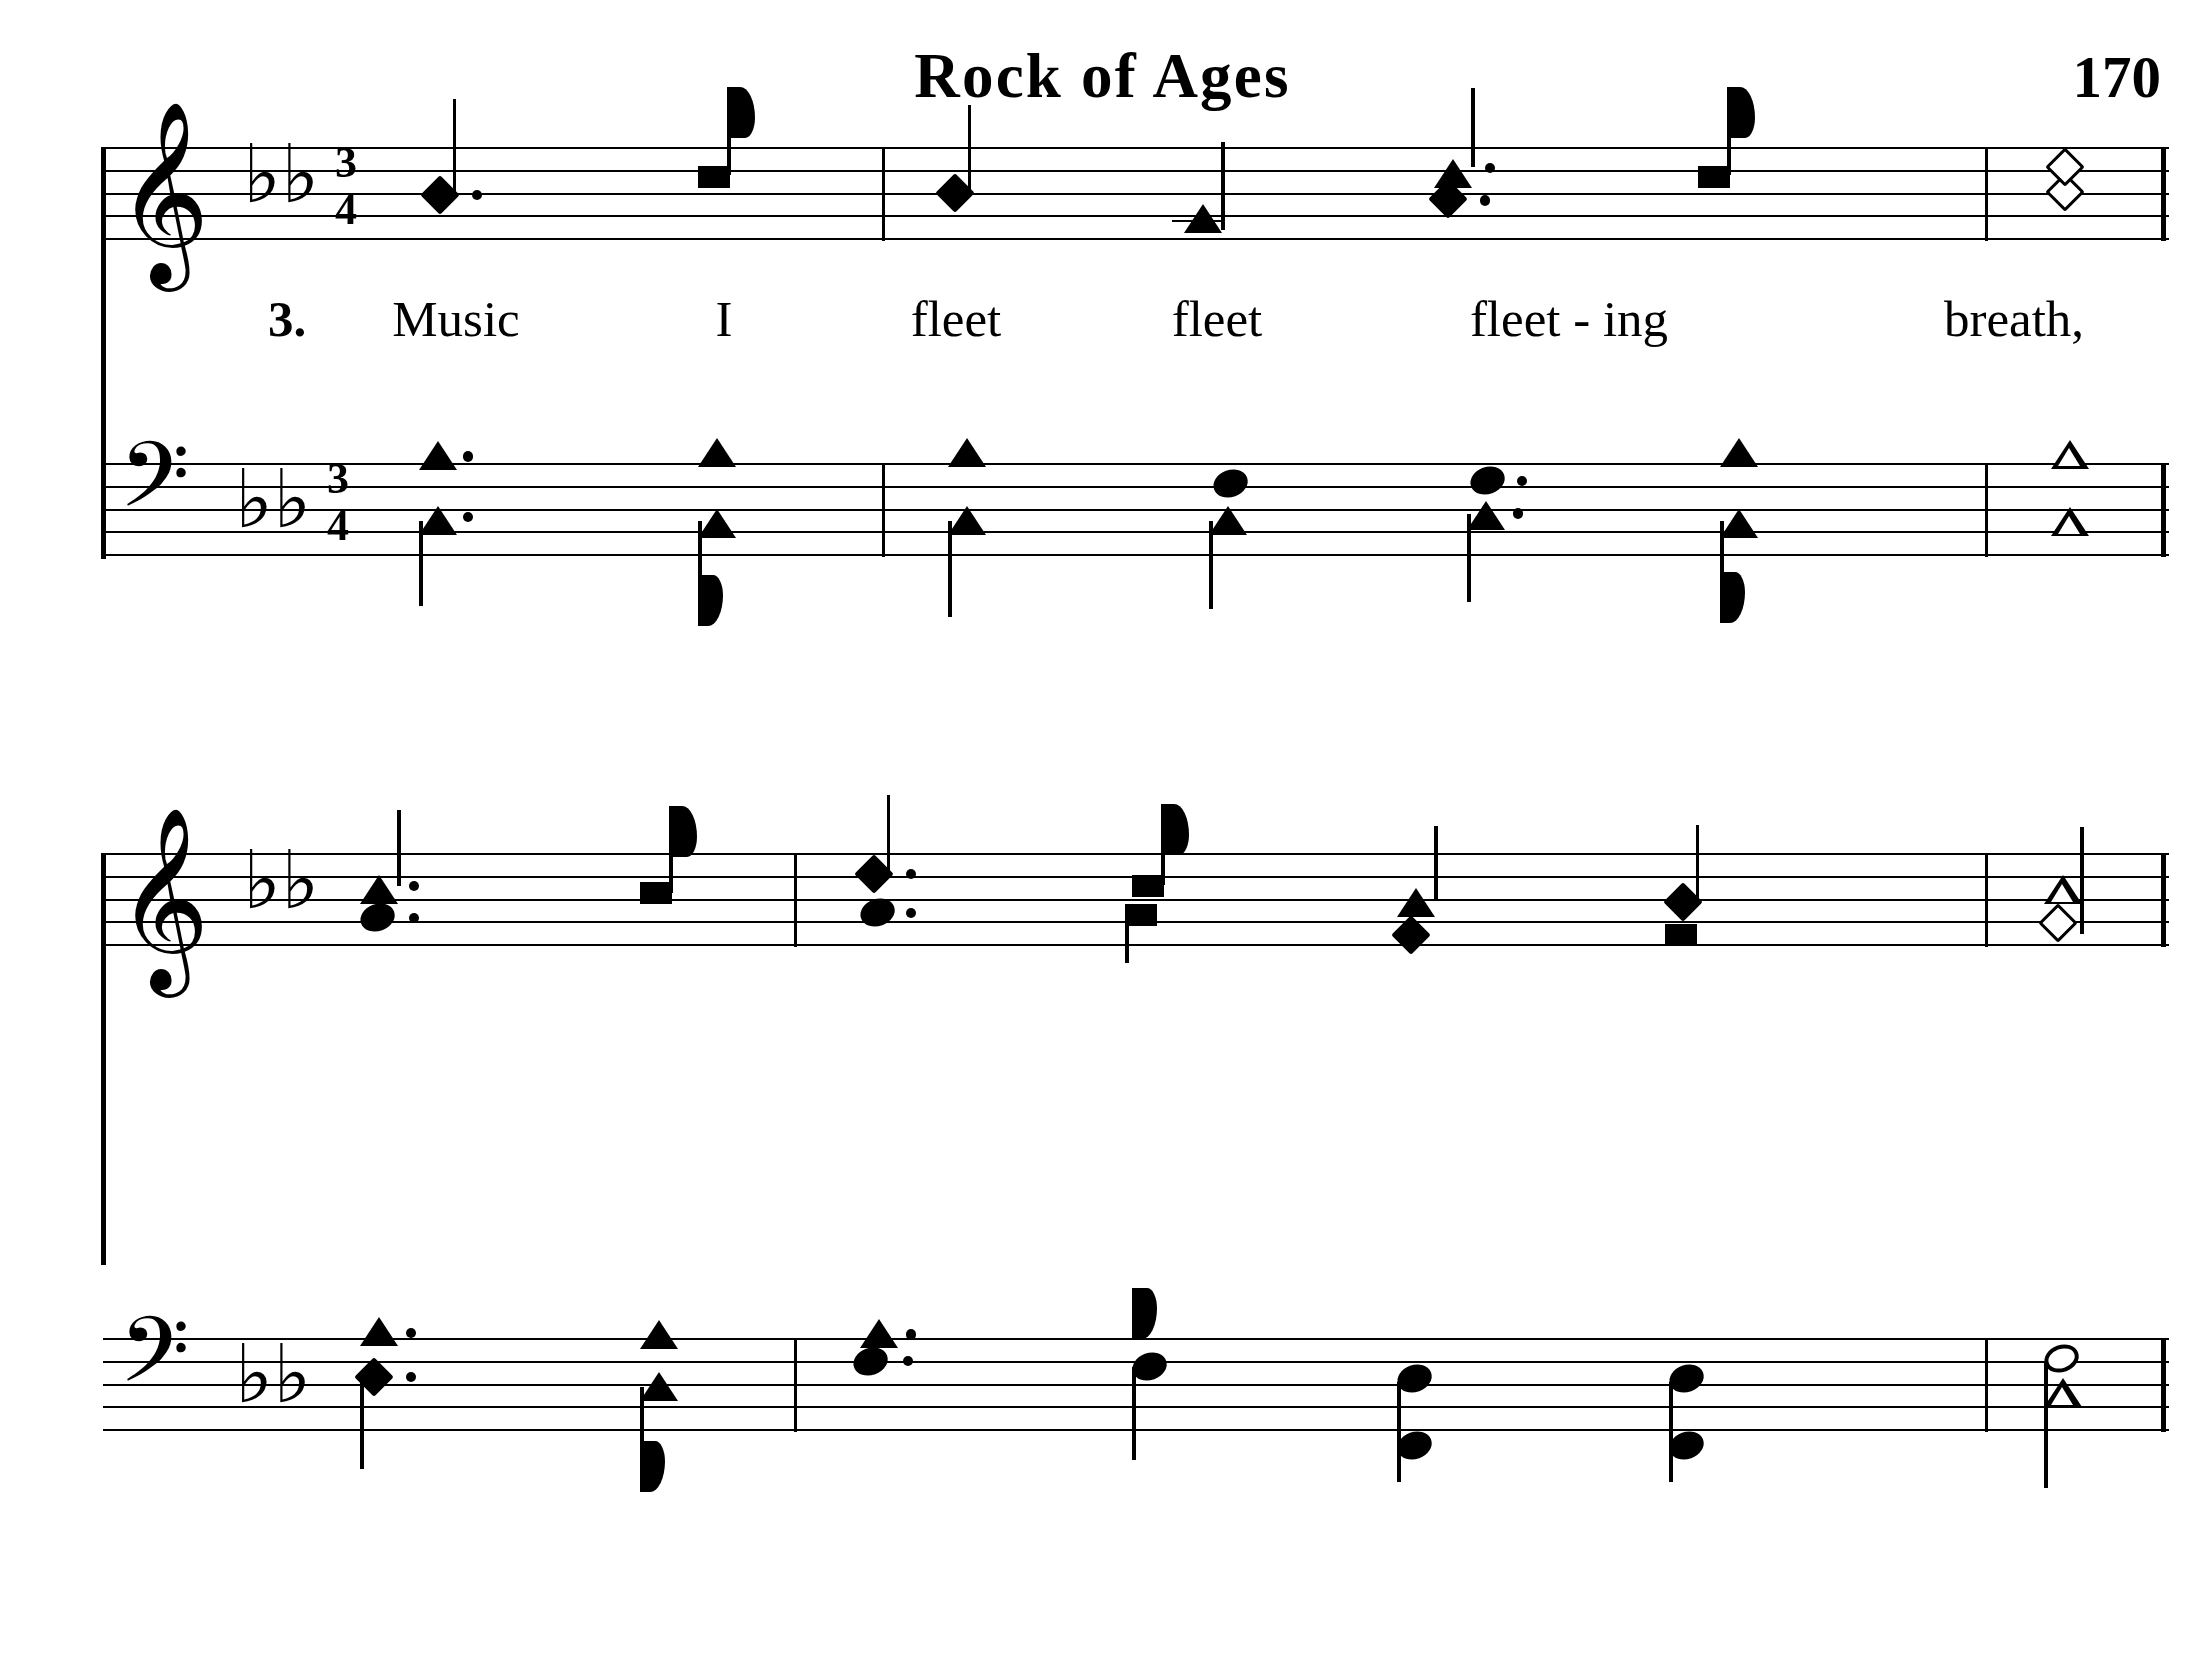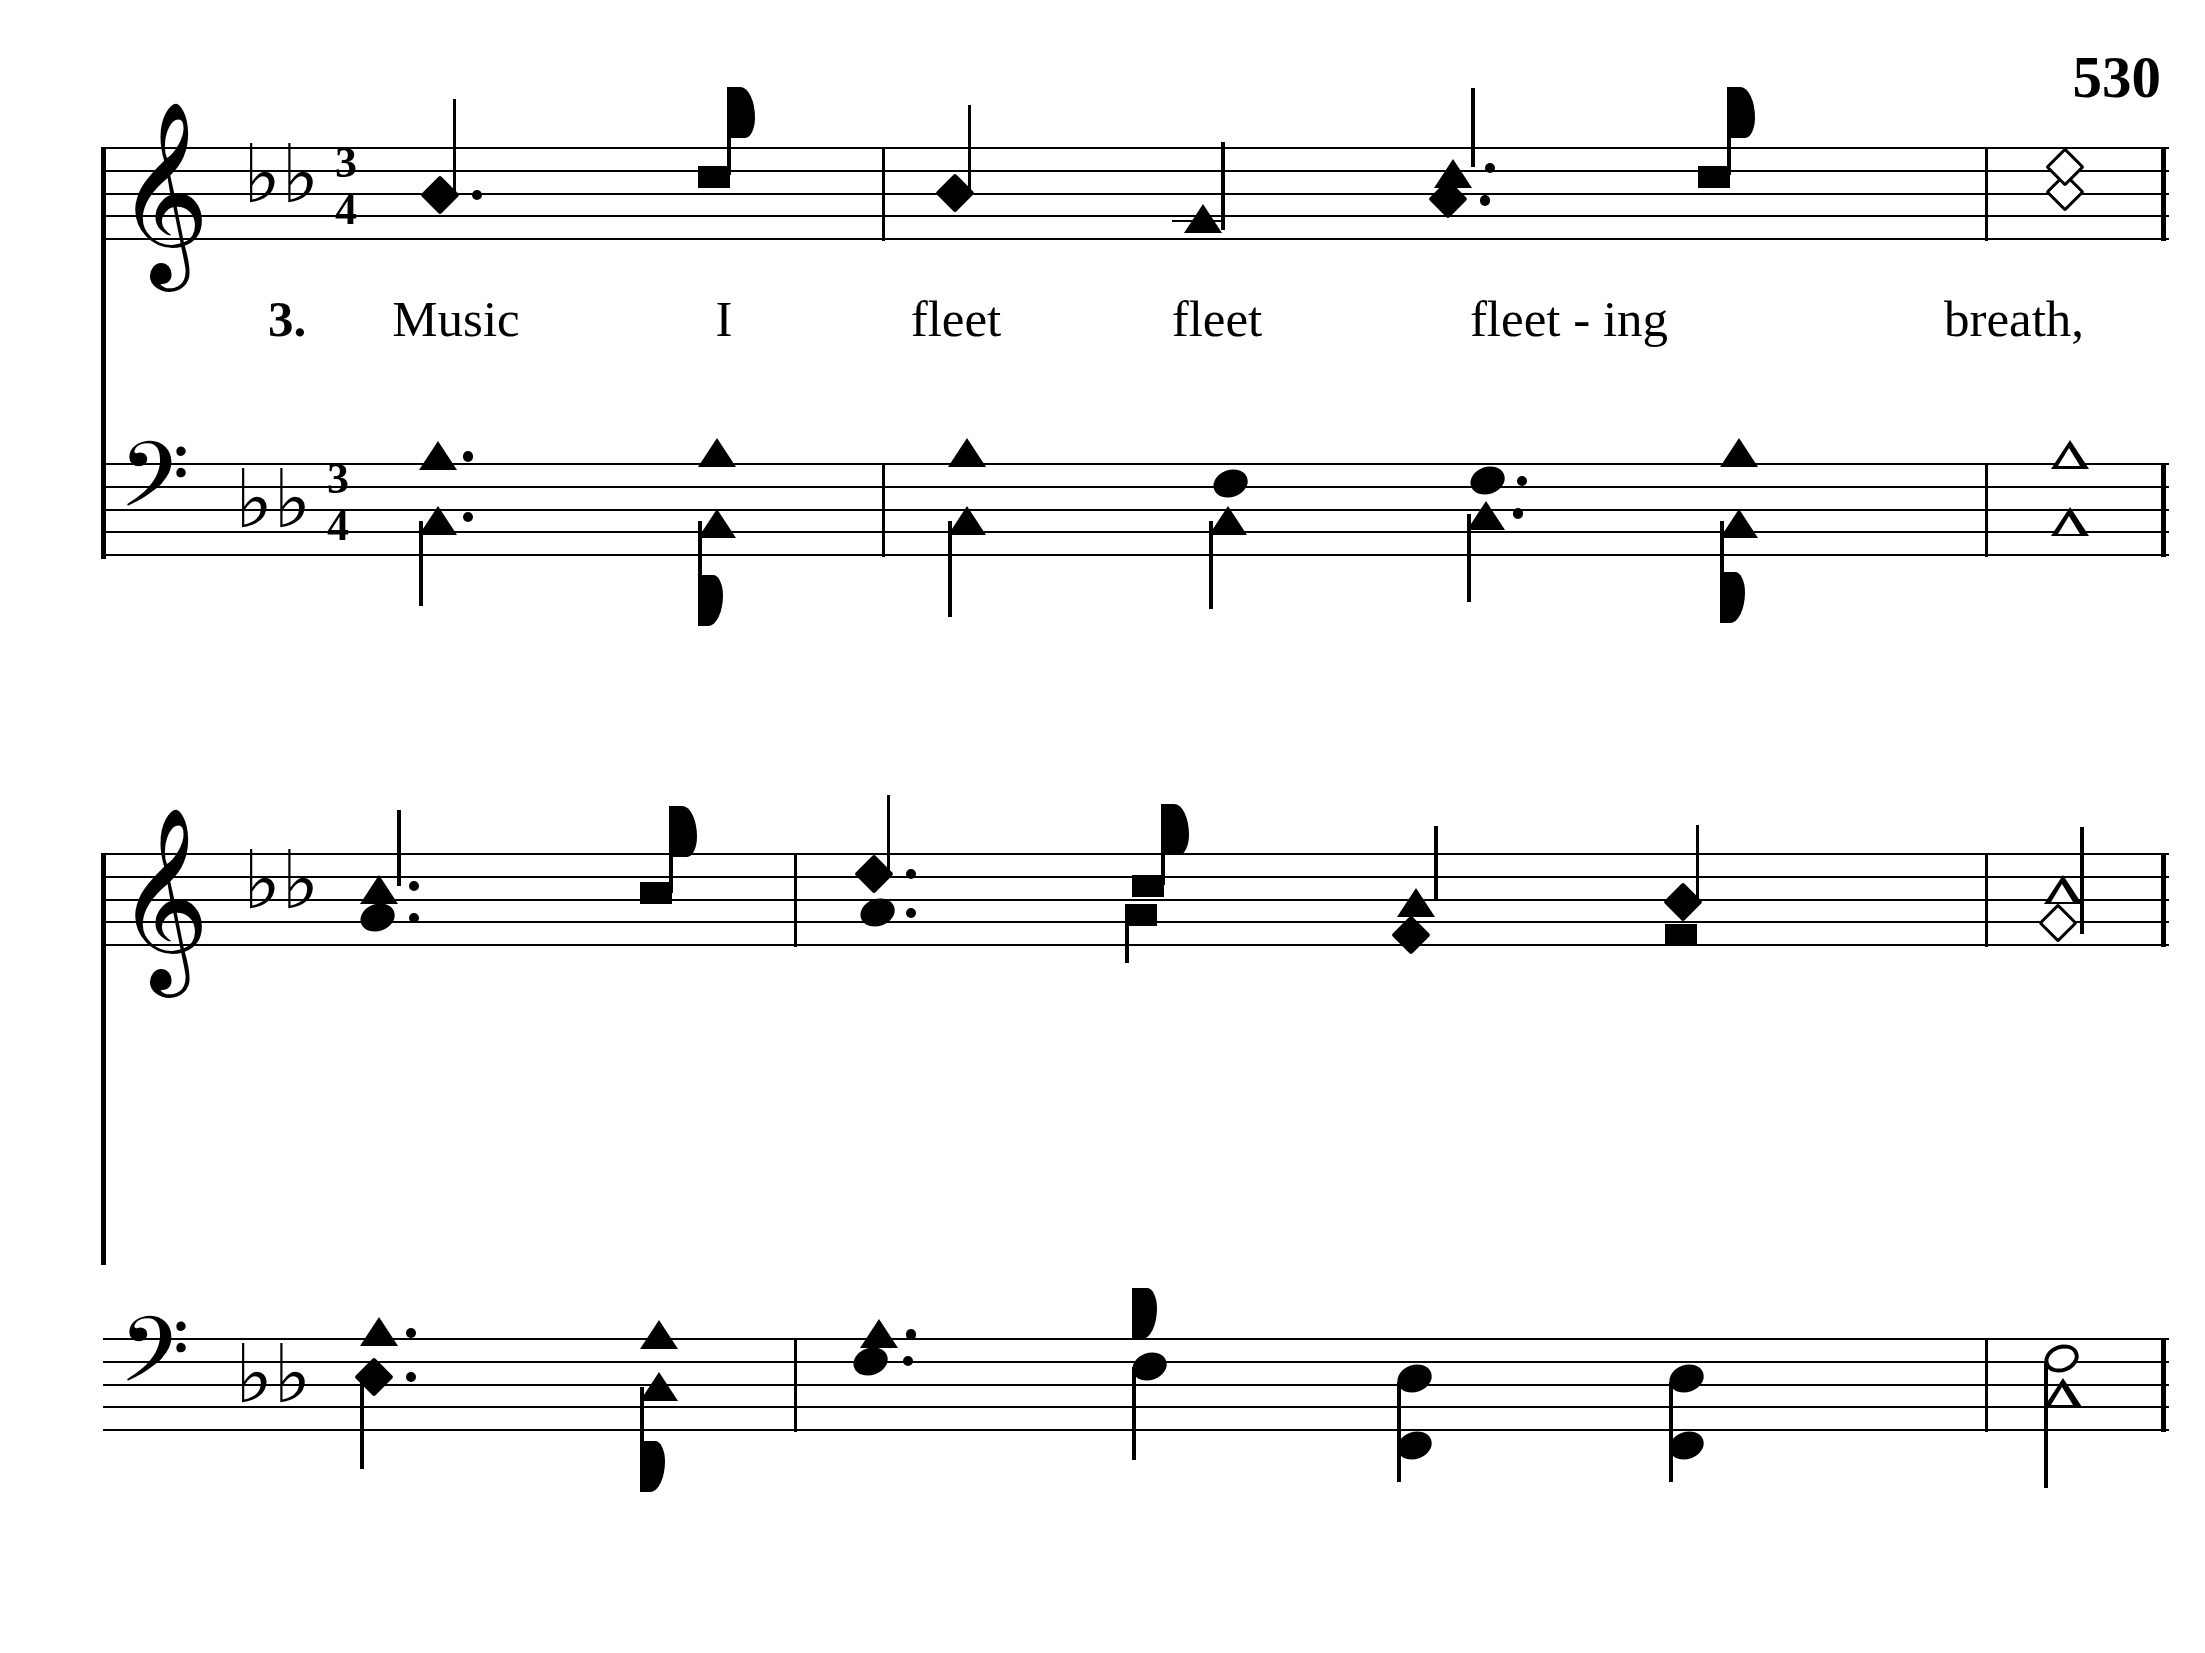--- a/index.html
+++ b/index.html
@@ -239,21 +239,22 @@
     font-weight: bold;
     white-space: nowrap;
     transform: translateX(-50%);
   }
 </style>
 </head>
 <body>
 
 <div class="page">
 
-  <div class="page-number">530</div>
+  <div class="title">Rock of Ages</div>
+  <div class="page-number">170</div>
 
   <div class="system" id="system-1">
 
     <div class="sys-bracket" style="left:101px; top:0px; height:412px;"></div>
 
     <div class="stave-wrap" style="top:0px;">
       <div class="stave">
         <div class="ln"></div>
           <div class="ln"></div>
           <div class="ln"></div>

